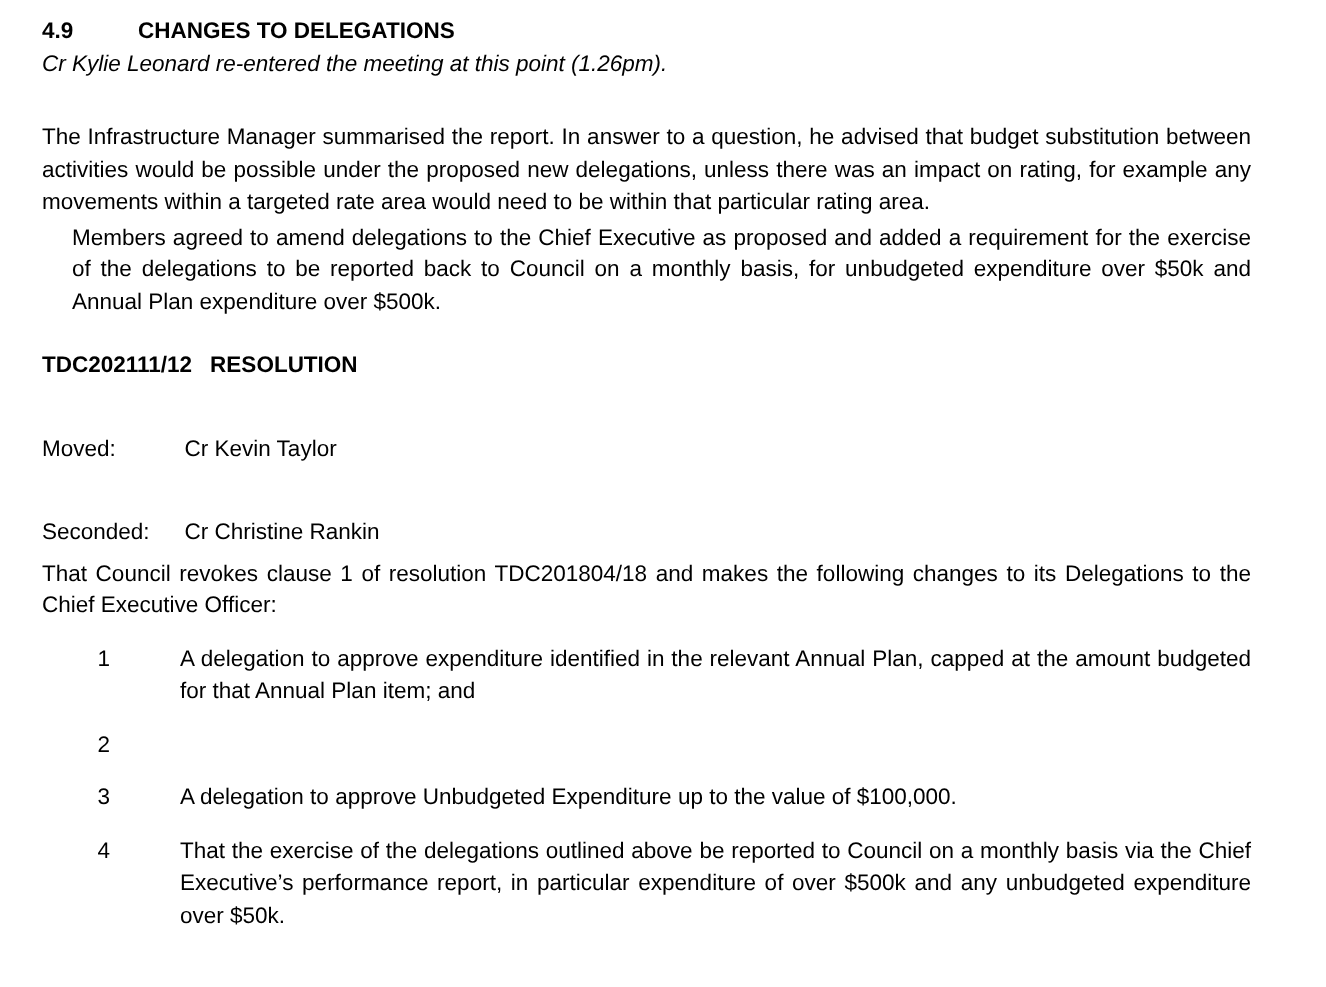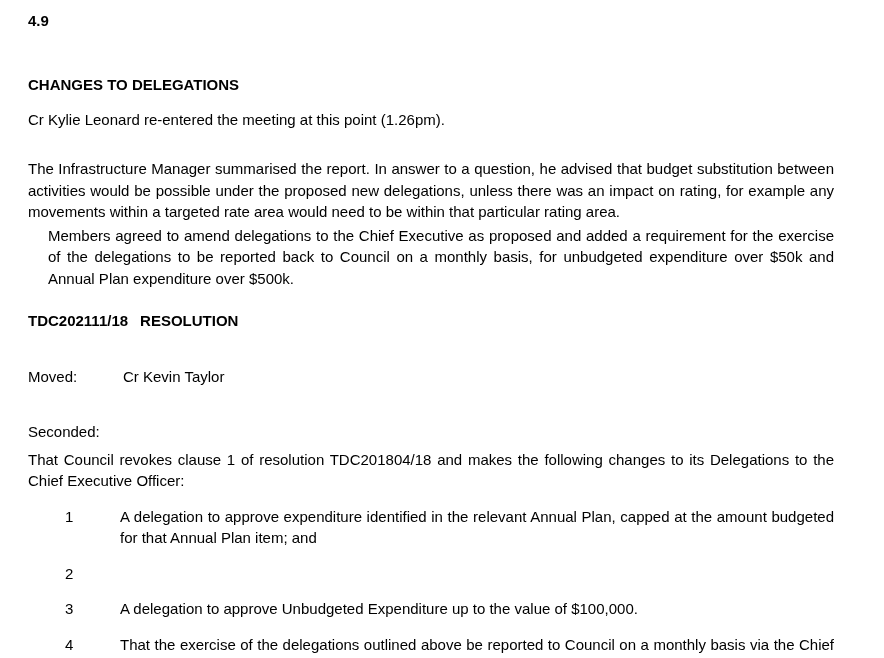--- a/index.html
+++ b/index.html
@@ -14,28 +14,27 @@
   .page {
     width: 884px;
     height: 658px;
     padding: 10px 50px 0 28px;
     font-size: 15px;
     line-height: 21.5px;
   }
   .section-heading {
     display: flex;
     font-weight: bold;
-    flex-direction: column;
   }
   .section-heading .sec-num {
     width: 64px;
     flex: 0 0 64px;
   }
   .note-italic {
-    margin-top: 13px;
+    font-style: italic;
   }
   .para {
     text-align: justify;
   }
   .para-1 { margin-top: 28px; }
   .para-2 { margin-top: 2px; margin-left: 20px; }
   .res-heading {
     margin-top: 21px;
     font-weight: bold;
     display: flex;
@@ -84,31 +83,32 @@
     <span class="sec-title">CHANGES TO DELEGATIONS</span>
   </div>
 
   <div class="note-italic">Cr Kylie Leonard re-entered the meeting at this point (1.26pm).</div>
 
   <div class="para para-1">The Infrastructure Manager summarised the report.  In answer to a question, he advised that budget substitution between activities would be possible under the proposed new delegations, unless there was an impact on rating, for example any movements within a targeted rate area would need to be within that particular rating area.</div>
 
   <div class="para para-2">Members agreed to amend delegations to the Chief Executive as proposed and added a requirement for the exercise of the delegations to be reported back to Council on a monthly basis, for unbudgeted expenditure over $50k and Annual Plan expenditure over $500k.</div>
 
   <div class="res-heading">
-    <span class="res-code">TDC202111/18</span>
+    <span class="res-code">TDC202111/12</span>
     <span class="res-label">RESOLUTION</span>
   </div>
 
   <div class="movers">
     <div class="mover-row">
       <span class="mover-label">Moved:</span>
       <span class="mover-value">Cr Kevin Taylor</span>
     </div>
     <div class="mover-row">
       <span class="mover-label">Seconded:</span>
+      <span class="mover-value">Cr Christine Rankin</span>
     </div>
   </div>
 
   <div class="preamble">That Council revokes clause 1 of resolution TDC201804/18 and makes the following changes to its Delegations to the Chief Executive Officer:</div>
 
   <div class="res-item">
     <span class="item-num">1</span>
     <span class="item-text">A delegation to approve expenditure identified in the relevant Annual Plan, capped at the amount budgeted for that Annual Plan item; and</span>
   </div>
 

